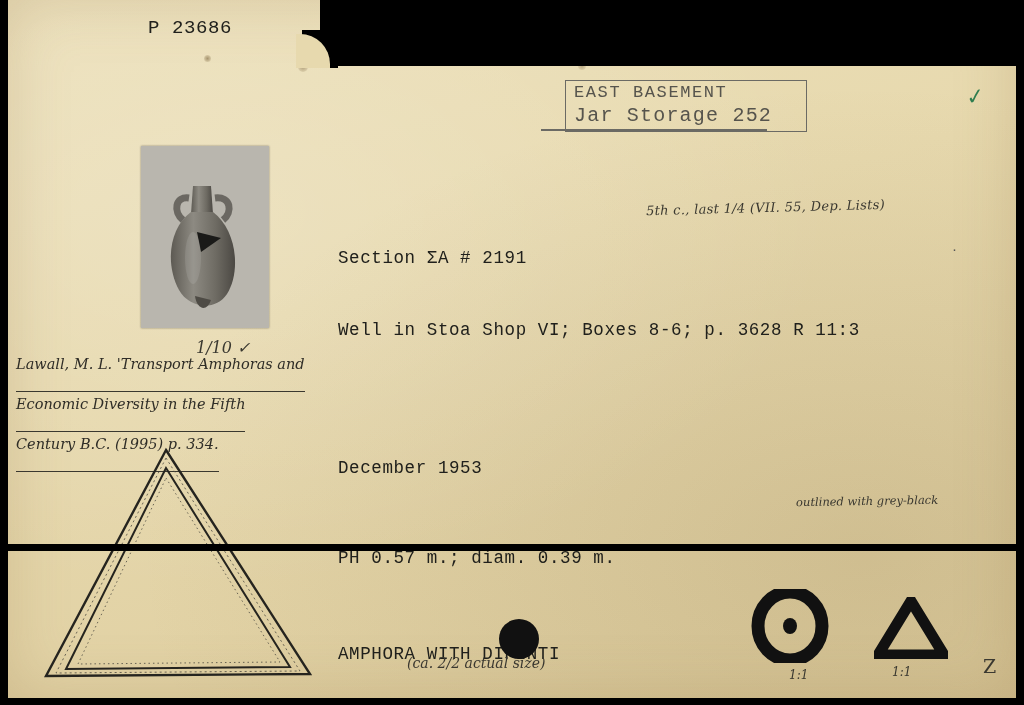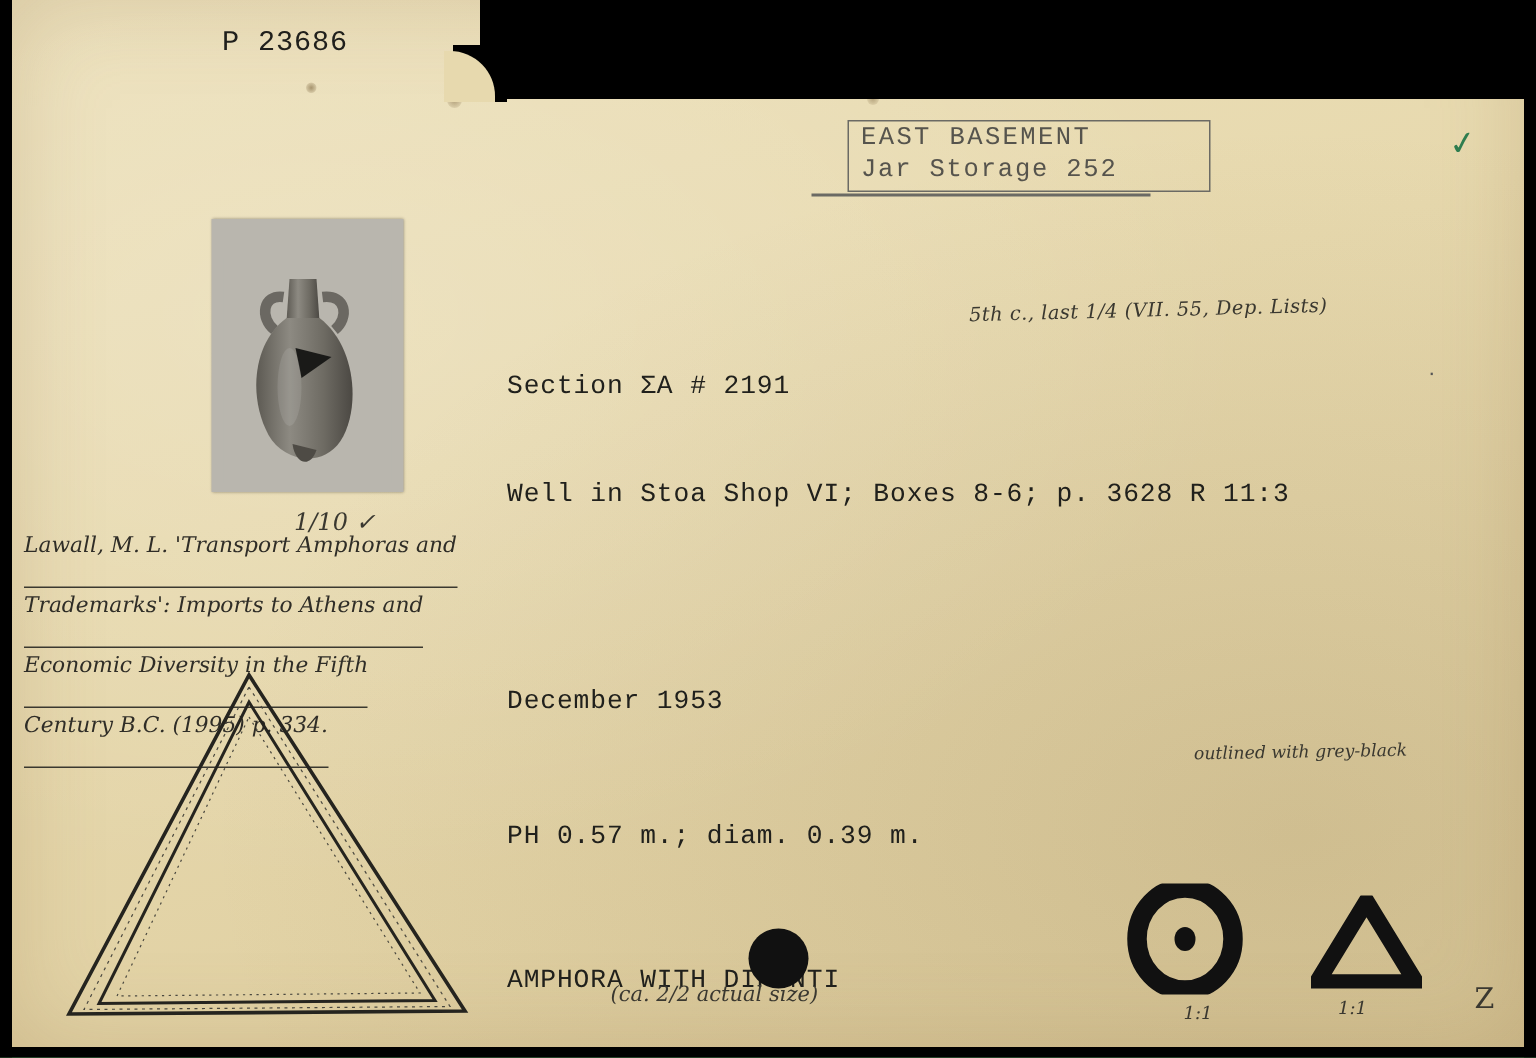--- a/index.html
+++ b/index.html
@@ -9,22 +9,22 @@
   }
   body {
     width: 1024px;
     height: 705px;
     overflow: hidden;
     font-family: "Liberation Sans", sans-serif;
   }
   #page {
     position: relative;
     width: 1024px;
-    height: 705px;
-    background: #22c55e;
+    height: 551px;
+    background: #ffffff;
   }
   
   .card {
     position: absolute;
     left: 8px;
     top: 0px;
     width: 1008px;
     height: 698px;
     background: #e6d7ad;
     background-image:
@@ -105,21 +105,21 @@
     color: #56544d;
     margin-left: 24px;
   }
   .stamp .l1 {
     font-family: "Liberation Mono", "DejaVu Sans Mono", monospace;
     font-size: 17px;
     letter-spacing: 1.6px;
   }
   .stamp .l2 {
     font-family: "Liberation Mono", "DejaVu Sans Mono", monospace;
-    font-size: 17px;
+    font-size: 20px;
     letter-spacing: 1.2px;
     margin-top: 2px;
   }
   .stamp-underline {
     position: absolute;
     left: 533px;
     top: 129px;
     width: 226px;
     height: 2px;
     background: #6b6a64;
@@ -330,21 +330,20 @@
     </div>
 
     <div class="hand hand-note-a">5th c., last 1/4  (VII. 55, Dep. Lists)</div>
     <div class="hand hand-note-b">outlined with grey-black</div>
     <div class="hand-dot">·</div>
     <div class="hand hand-half">(ca. 2/2 actual size)</div>
     <div class="hand-z">Z</div>
 
     <div class="biblio">
       <div>Lawall, M. L. 'Transport Amphoras and</div>
-      <div>Trademarks': Imports to Athens and</div>
       <div>Economic Diversity in the Fifth</div>
       <div>Century B.C. (1995) p. 334.</div>
     </div>
 
     <div class="tri-wrap">
       <svg width="280" height="238" viewBox="0 0 280 238">
         <path d="M128 4 L272 228 L8 230 Z" fill="none" stroke="#25241f" stroke-width="2.4"></path>
         <path d="M128 22 L252 221 L28 223 Z" fill="none" stroke="#25241f" stroke-width="2"></path>
         <path d="M128 12 L262 225 L18 227 Z" fill="none" stroke="#4a483f" stroke-width="0.8" stroke-dasharray="2 3"></path>
         <path d="M128 32 L242 216 L40 218 Z" fill="none" stroke="#4a483f" stroke-width="0.8" stroke-dasharray="1.5 3"></path>

